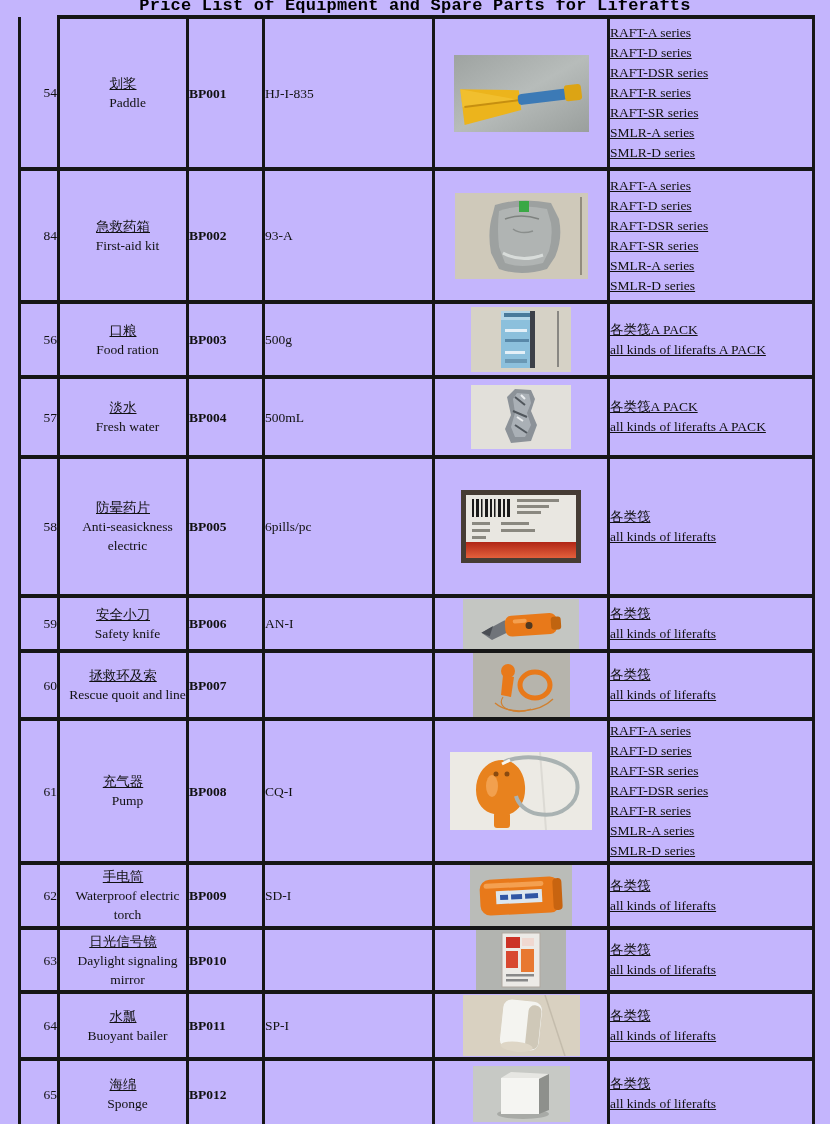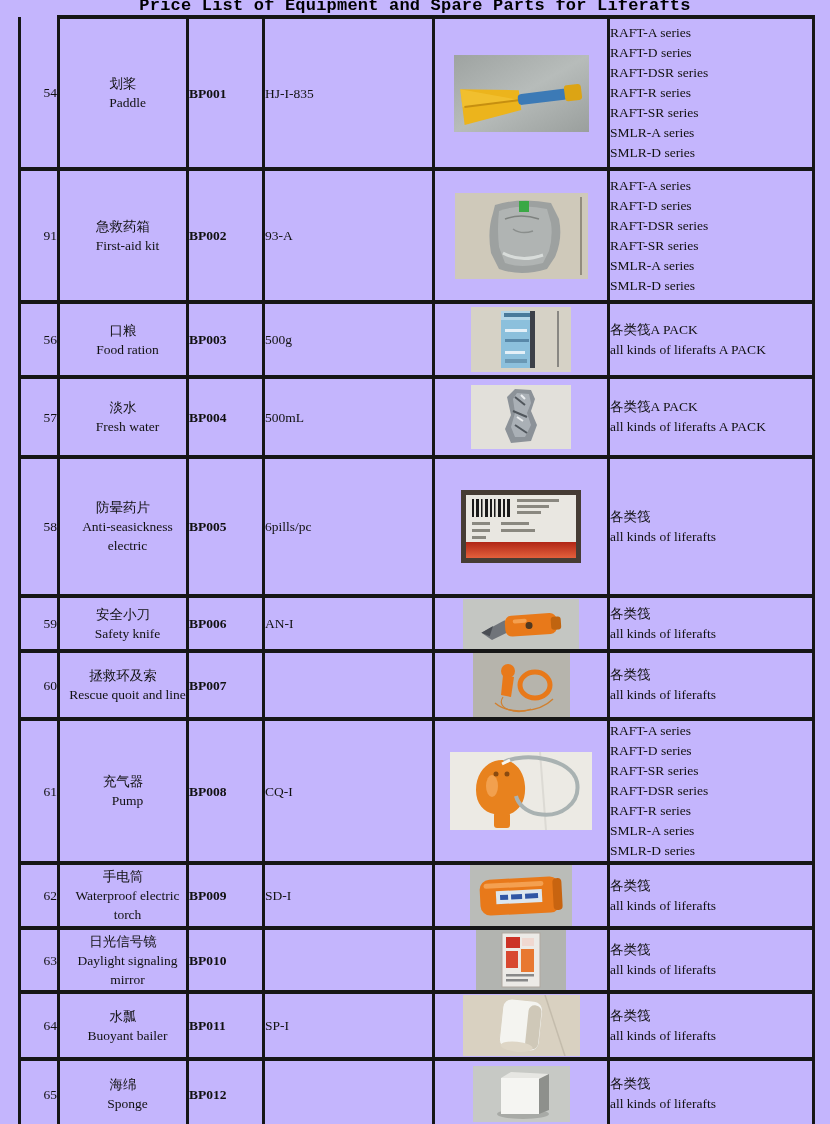--- a/index.html
+++ b/index.html
@@ -17,27 +17,27 @@
     position:absolute;top:15px;left:18px;border-collapse:collapse;table-layout:fixed;
   }
   table.price td{
     border:solid #161616;border-width:4px 3px;
     padding:0;vertical-align:middle;font-size:13.5px;line-height:19px;
     overflow:hidden;
   }
   td.c-no{border-left:1px solid #4a4a4a;text-align:right;}
   tr:first-child td.c-no{border-top:none;}
   td.c-name{text-align:center;padding:2px 3px;}
-  td.c-name .cn{display:block;}
+  td.c-name .cn{display:block;text-decoration:underline;}
   td.c-name .en{display:block;margin-left:9px;}
   td.c-code{padding-left:5px;text-align:left;font-weight:bold;}
   td.c-model{padding-left:6px;text-align:left;}
   td.c-photo{text-align:center;}
   td.c-photo svg{display:inline-block;vertical-align:middle;}
-  td.c-series{padding-left:6px;text-align:left;}
+  td.c-series{padding-left:6px;text-align:left;text-decoration:underline;}
   td.c-series .sline{display:block;line-height:20px;white-space:nowrap;}
   
   tr:nth-child(1){height:152px}
   tr:nth-child(2){height:133px}
   tr:nth-child(3){height:75px}
   tr:nth-child(4){height:80px}
   tr:nth-child(5){height:139px}
   tr:nth-child(6){height:55px}
   tr:nth-child(7){height:68px}
   tr:nth-child(8){height:142px}
@@ -90,21 +90,21 @@
             <span class="sline">RAFT-A series</span>
             <span class="sline">RAFT-D series</span>
             <span class="sline">RAFT-DSR series</span>
             <span class="sline">RAFT-R series</span>
             <span class="sline">RAFT-SR series</span>
             <span class="sline">SMLR-A series</span>
             <span class="sline">SMLR-D series</span>
           </td>
         </tr>
         <tr>
-          <td class="c-no">91</td>
+          <td class="c-no">84</td>
           <td class="c-name">
             <span class="cn">急救药箱</span>
             <span class="en">First-aid kit</span>
           </td>
           <td class="c-code">BP002</td>
           <td class="c-model">93-A</td>
           <td class="c-photo"><span><svg width="133" height="86" xmlns="http://www.w3.org/2000/svg">
    <rect width="133" height="86" fill="#cfc9ba"></rect>
    <line x1="126" y1="4" x2="126" y2="82" stroke="#6a6458" stroke-width="1.2"></line>
    <path d="M40,12 Q66,4 96,10 L104,26 Q108,46 100,64 L92,76 Q66,84 44,76 L36,60 Q32,38 38,20 Z" fill="#9da1a0"></path>

